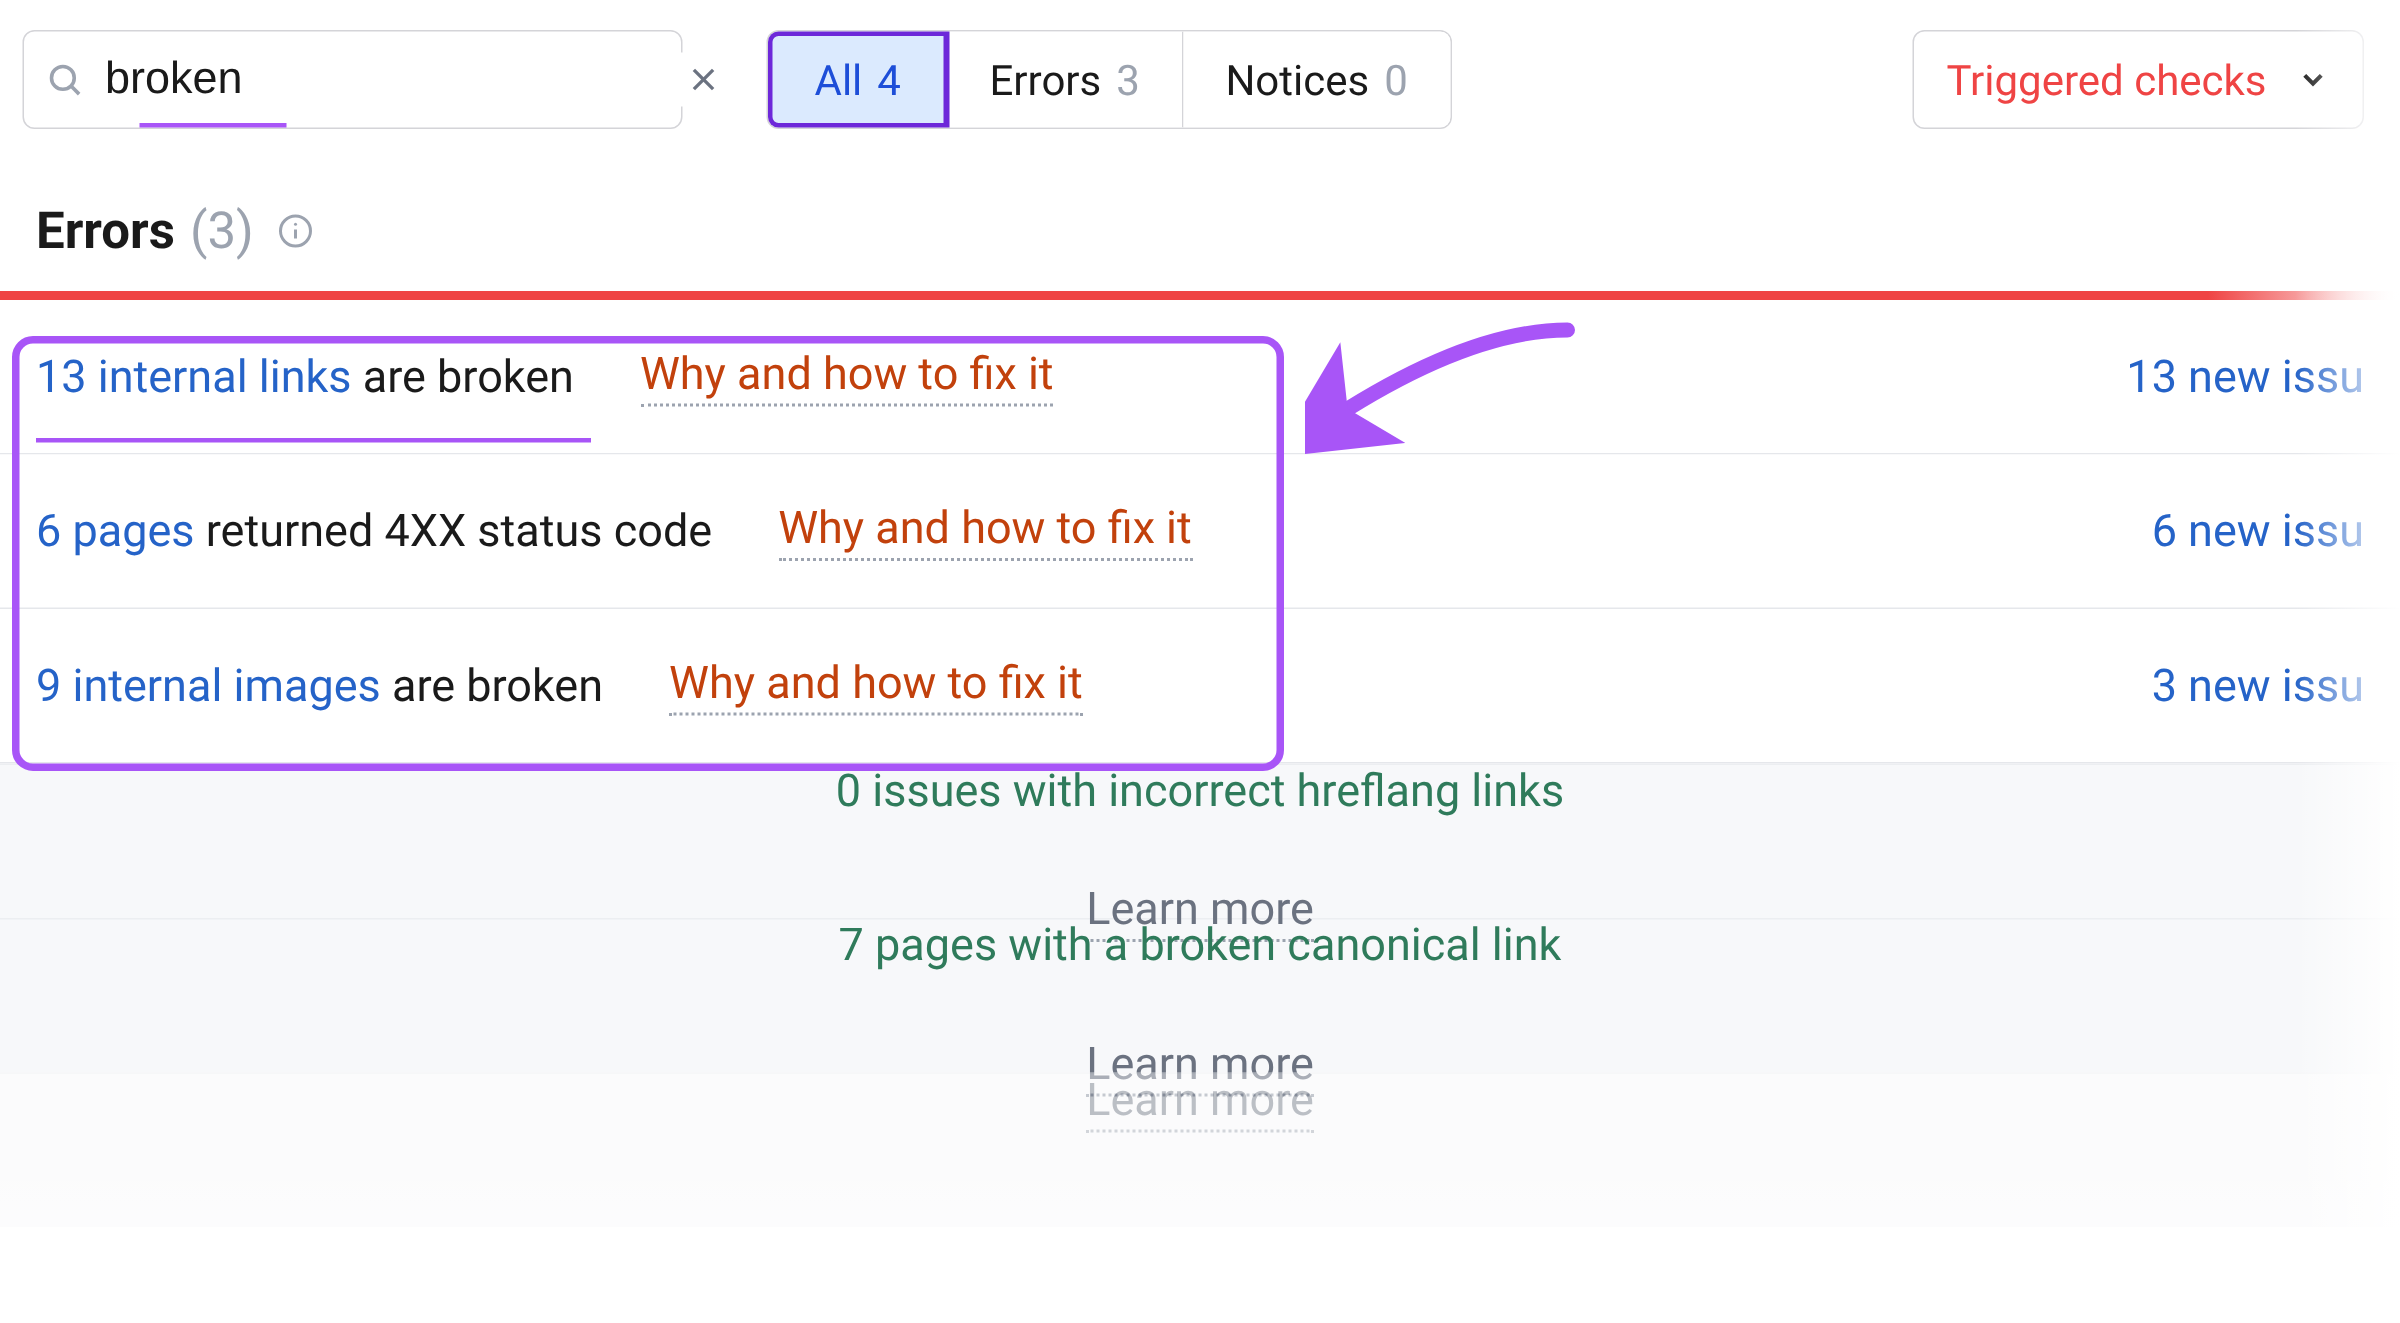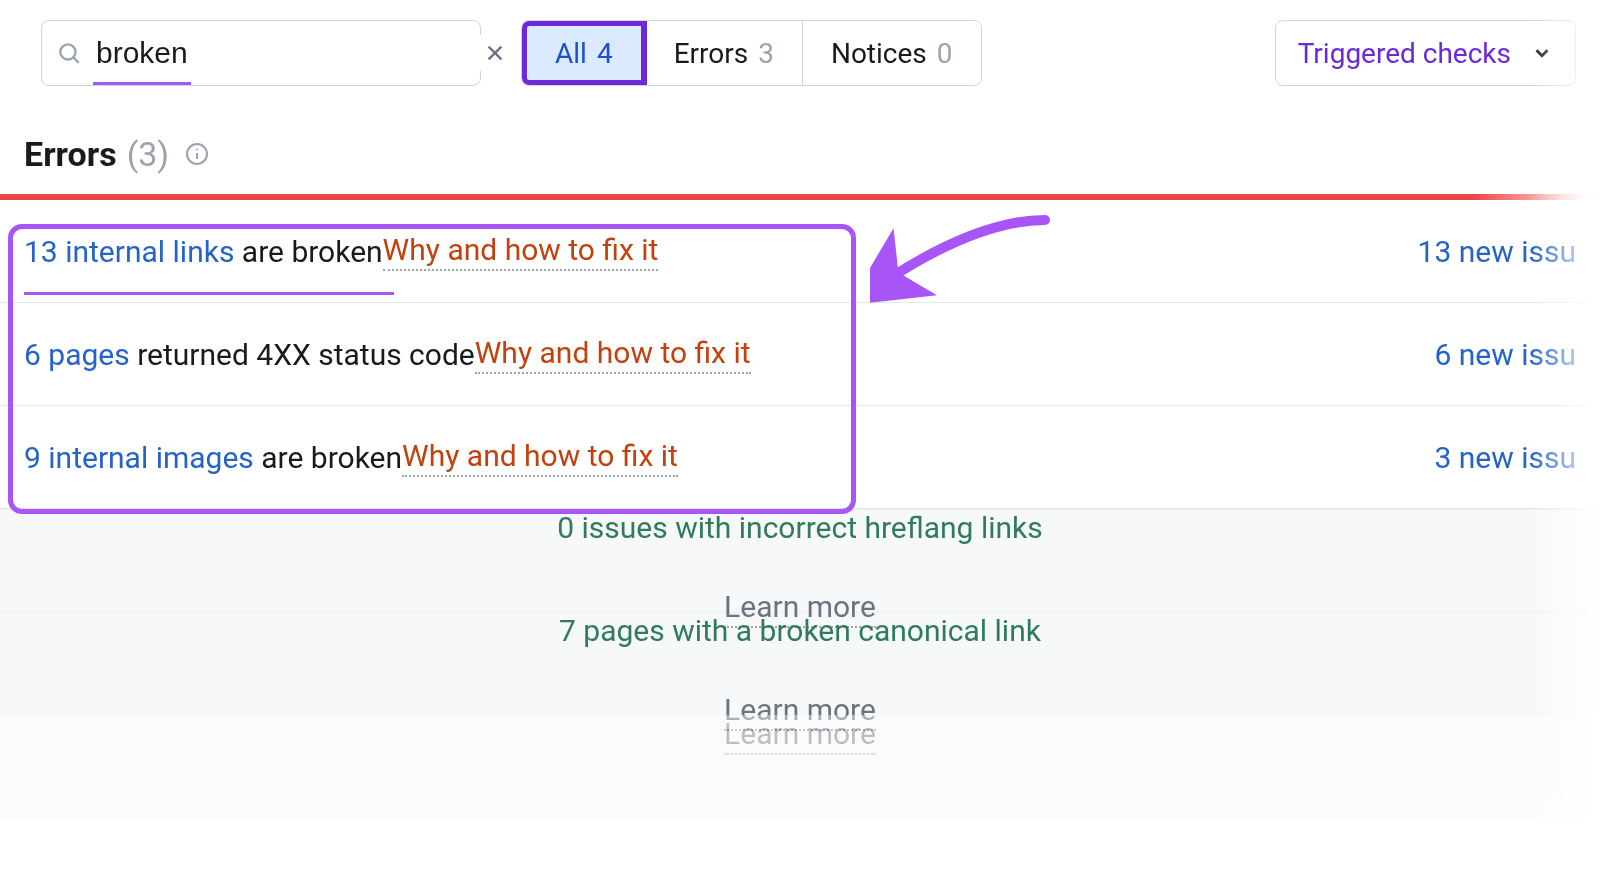--- a/index.html
+++ b/index.html
@@ -13,22 +13,22 @@
   .page {
     width: 1600px;
     height: 882px;
     position: relative;
     overflow: hidden;
   }
   
   .top-controls {
     display: flex;
     align-items: center;
-    padding: 20px 24px 0 41px;
-    gap: 40px;
+    padding: 20px 24px 0 15px;
+    gap: 56px;
   }
   .search-box {
     display: flex;
     align-items: center;
     width: 440px;
     height: 66px;
     border: 1.5px solid #d4d4d8;
     border-radius: 8px;
     padding: 0 14px;
     background: #fff;
@@ -75,39 +75,39 @@
     padding: 0 28px;
     font-size: 28px;
     border-right: 1px solid #d4d4d8;
     cursor: pointer;
     background: #fff;
     white-space: nowrap;
   }
   .filter-tab:last-child { border-right: none; }
   .filter-tab.active {
     background: #dbeafe;
-    border: 6px solid #6d28d9;
+    border: 4px solid #6d28d9;
     border-radius: 8px 0 0 8px;
     margin: -1px;
     z-index: 1;
   }
   .filter-tab .label { color: #1a1a1a; margin-right: 10px; }
   .filter-tab.active .label { color: #1d4ed8; }
   .filter-tab.active .count { color: #1d4ed8; }
   .filter-tab .count { color: #9ca3af; }
   .triggered-checks {
     margin-left: auto;
     display: flex;
     align-items: center;
     height: 66px;
     border: 1.5px solid #d4d4d8;
     border-radius: 8px;
     padding: 0 22px;
     font-size: 28px;
-    color: #6d28d9;
+    color: #ef4444;
     cursor: pointer;
     gap: 20px;
   }
   .chevron-down {
     width: 22px;
     height: 22px;
     color: #1a1a1a;
   }
   
   .section-header {
@@ -144,20 +144,21 @@
     border-bottom: 1px solid #e5e7eb;
     padding: 0 24px;
     height: 103px;
     font-size: 30px;
     background: #fff;
     justify-content: space-between;
   }
   .issue-left {
     display: flex;
     align-items: center;
+    gap: 44px;
   }
   .issue-link {
     color: #2563c8;
   }
   .issue-text {
     color: #1a1a1a;
   }
   .why-fix {
     color: #c2410c;
     border-bottom: 2px dotted #9ca3af;

